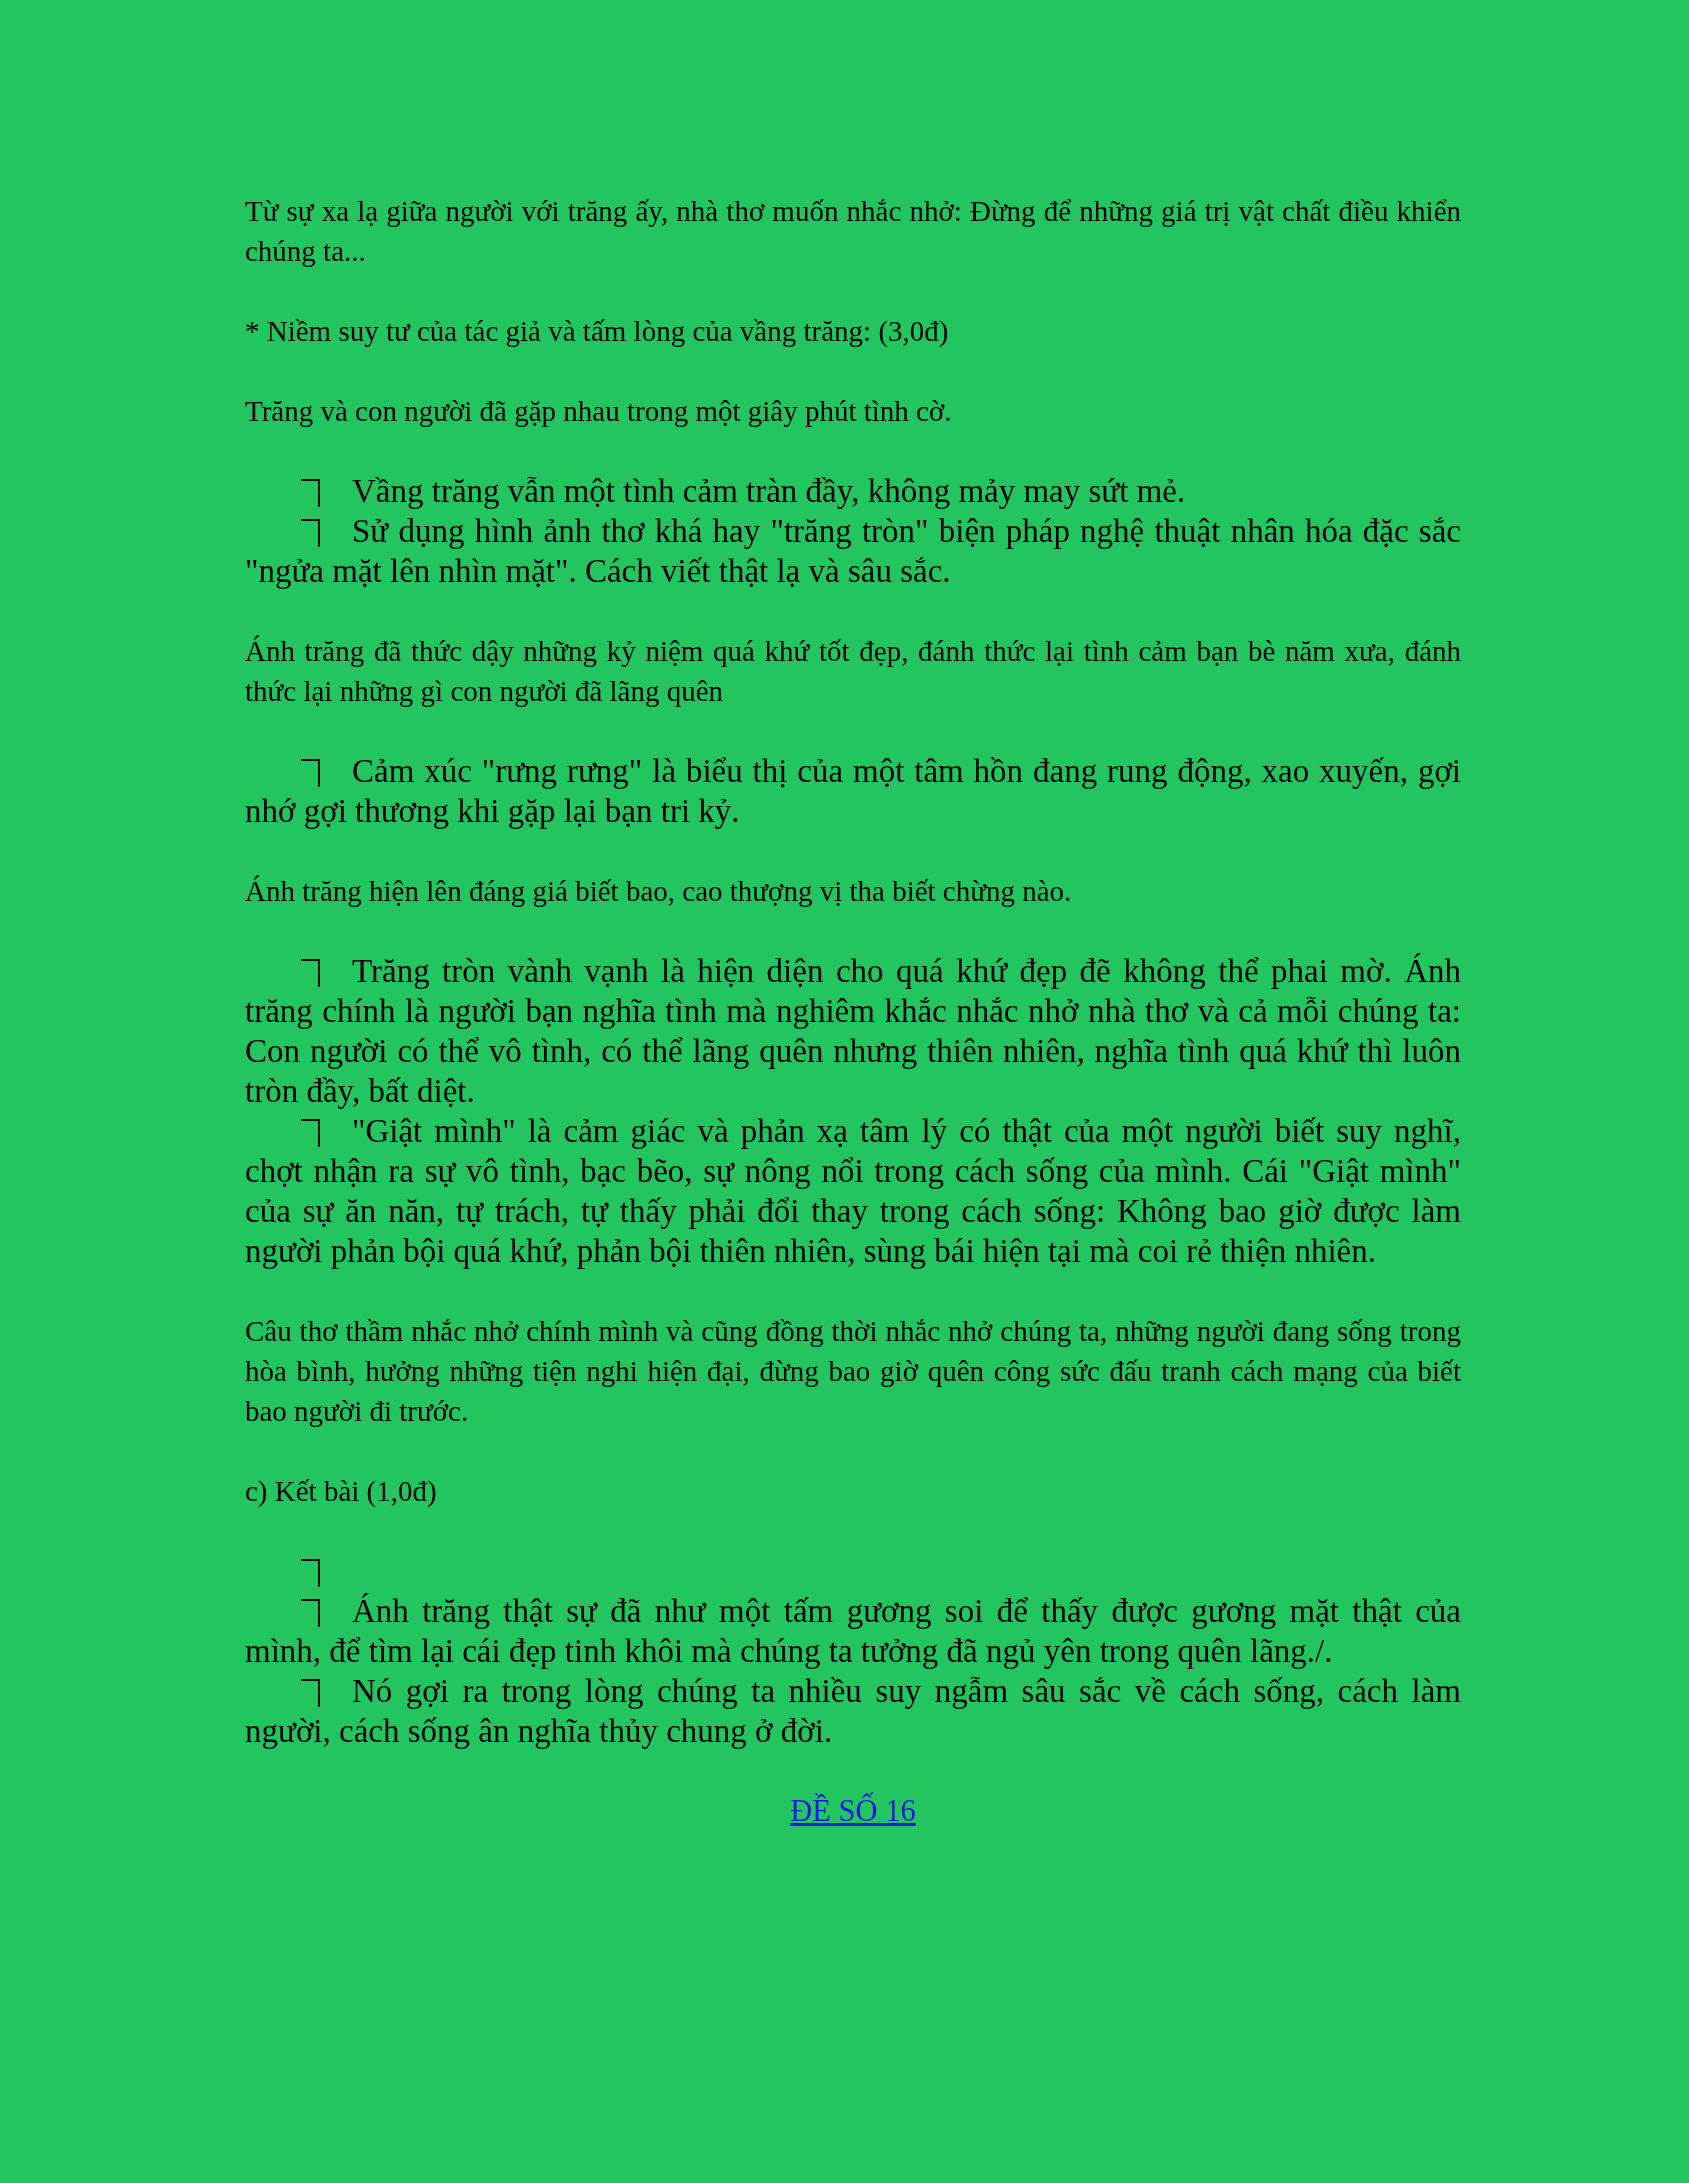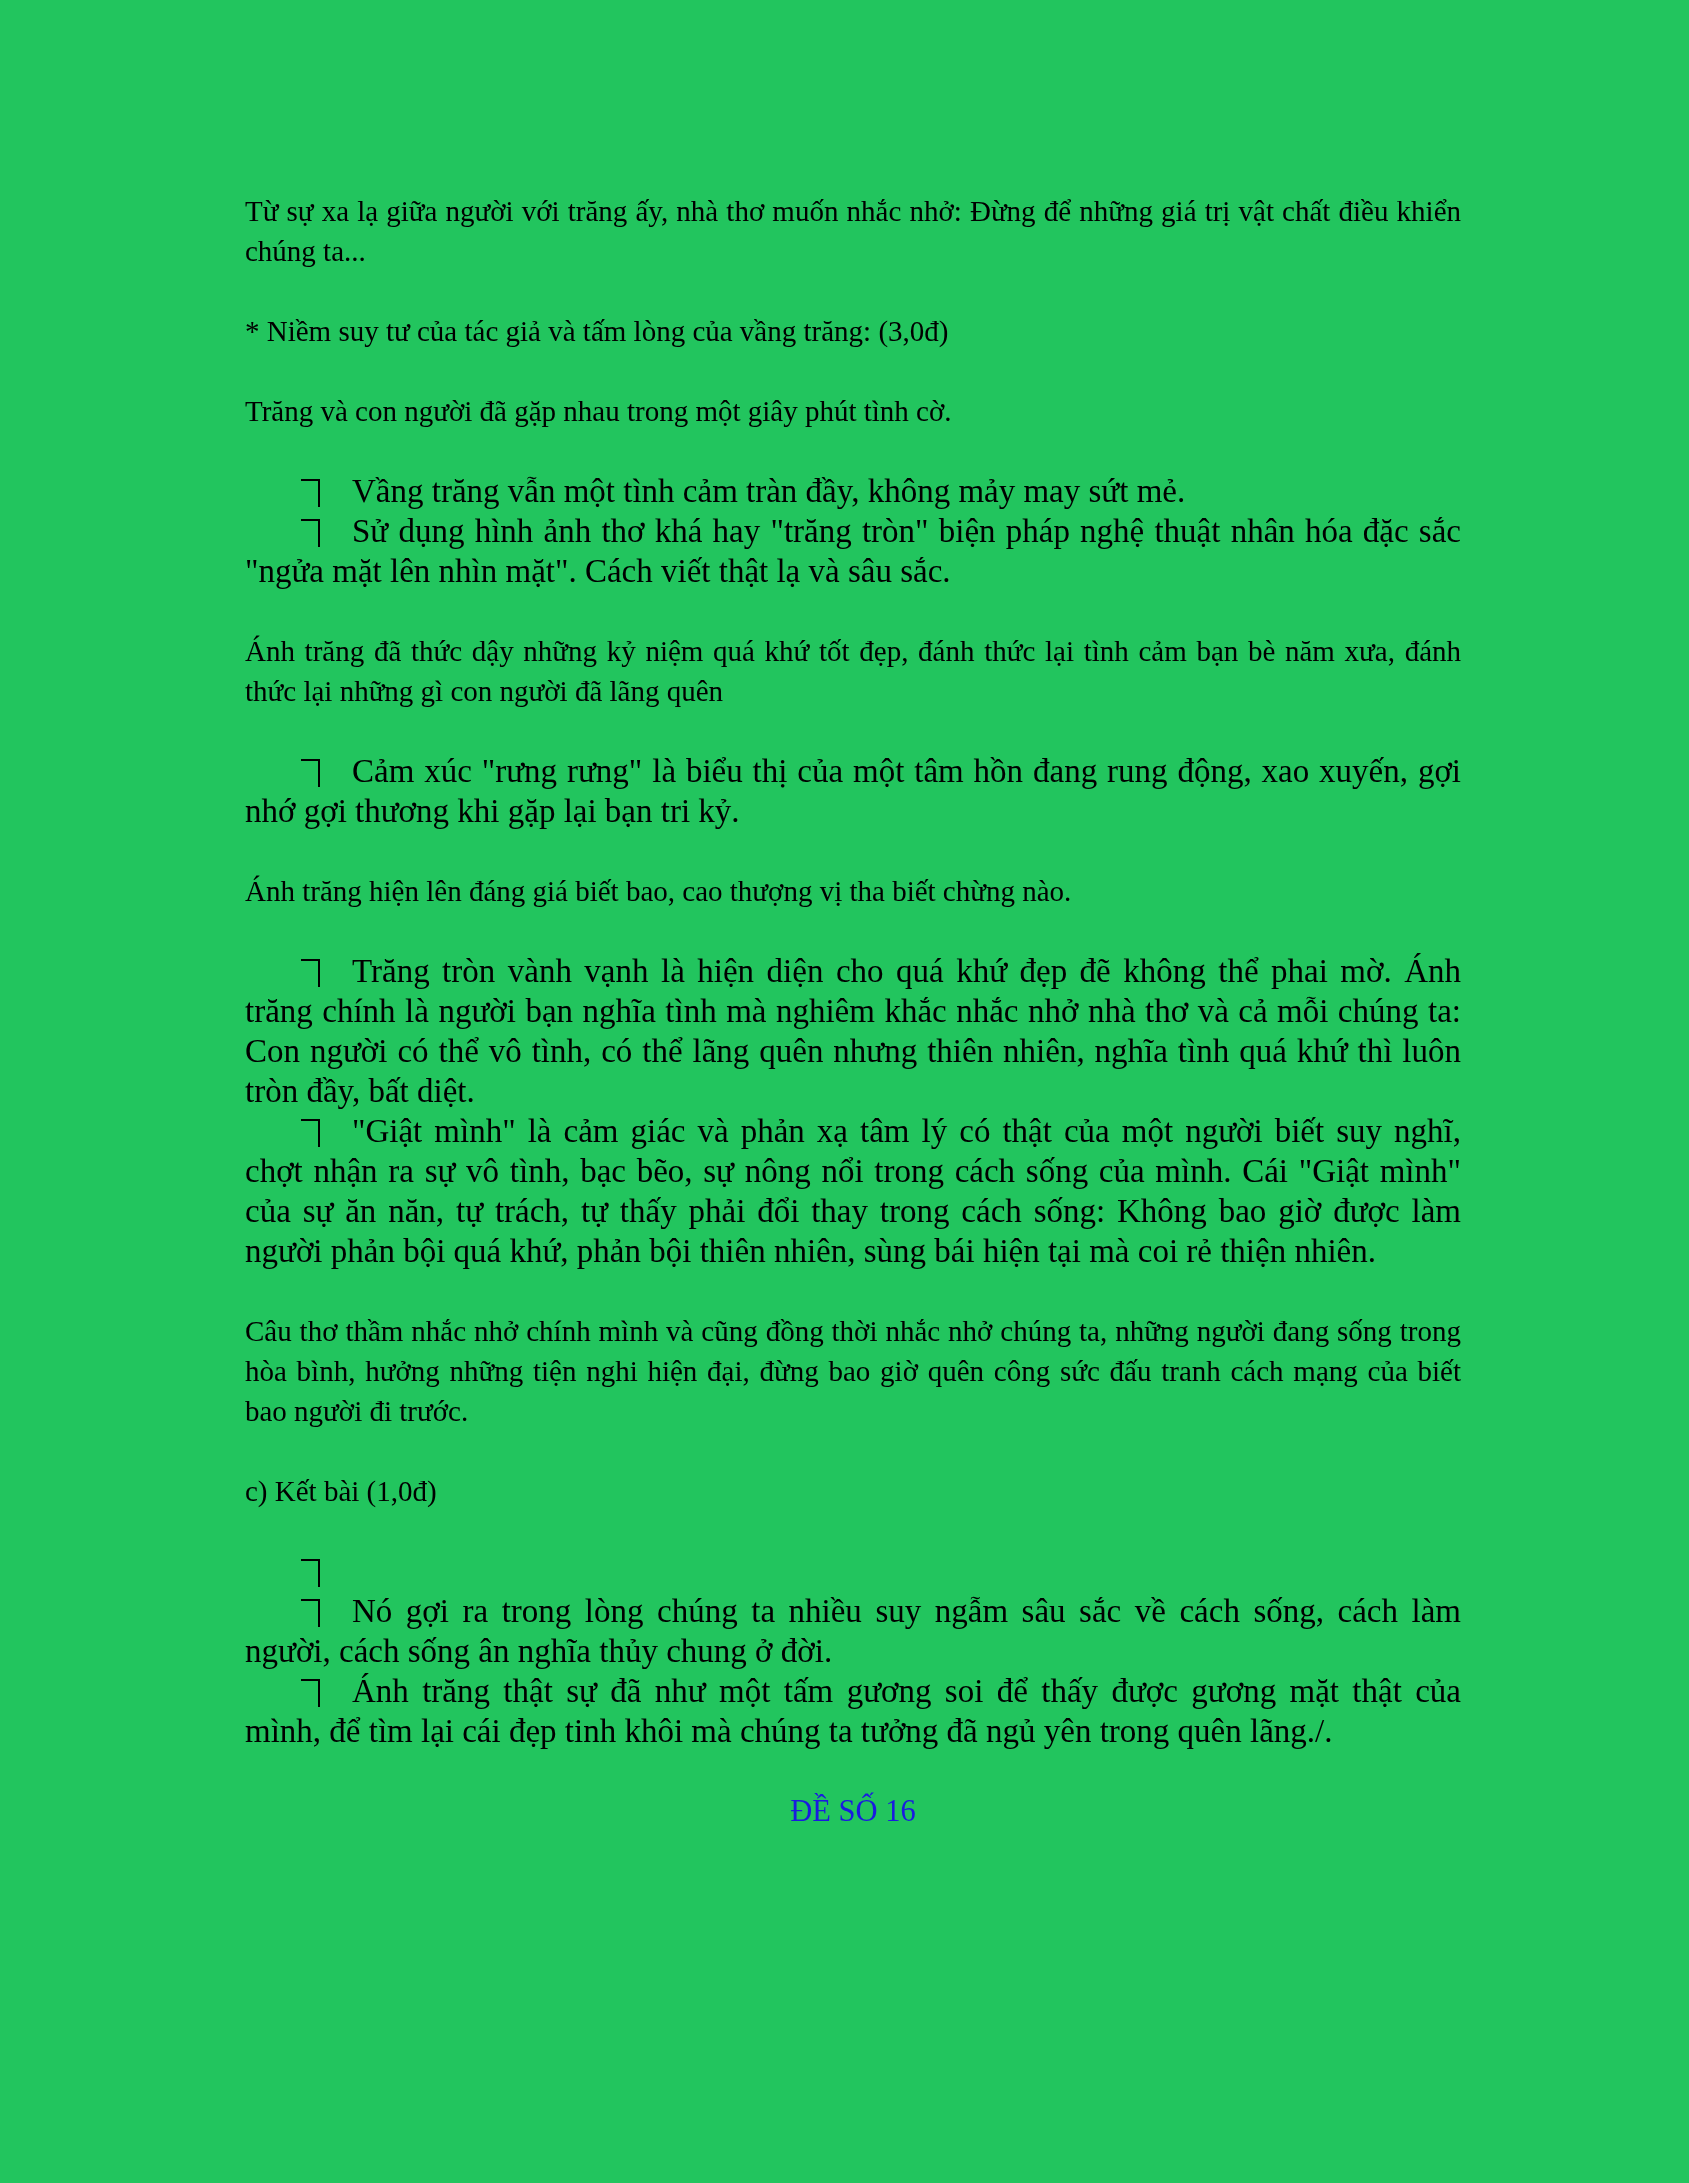--- a/index.html
+++ b/index.html
@@ -44,20 +44,21 @@
     border-right: 2px solid #000;
     margin-right: 32px;
     vertical-align: -5.3px;
   }
   .section-heading {
     margin: 4px 0 40px 0;
     font-size: 30.5px;
     line-height: 40px;
     text-align: center;
     color: #1a1ae0;
+    text-decoration: underline;
   }
 </style>
 </head>
 <body>
 
 <div class="page">
 
   <p class="para">Từ sự xa lạ giữa người với trăng ấy, nhà thơ muốn nhắc nhở: Đừng để những giá trị vật chất điều khiển chúng ta...</p>
 
   <p class="para">* Niềm suy tư của tác giả và tấm lòng của vầng trăng: (3,0đ)</p>
@@ -81,20 +82,20 @@
     <p class="list-item"><span class="bullet"></span><span>Trăng tròn vành vạnh là hiện diện cho quá khứ đẹp đẽ không thể phai mờ. Ánh trăng chính là người bạn nghĩa tình mà nghiêm khắc nhắc nhở nhà thơ và cả mỗi chúng ta: Con người có thể vô tình, có thể lãng quên nhưng thiên nhiên, nghĩa tình quá khứ thì luôn tròn đầy, bất diệt.</span></p>
     <p class="list-item"><span class="bullet"></span><span>"Giật mình" là cảm giác và phản xạ tâm lý có thật của một người biết suy nghĩ, chợt nhận ra sự vô tình, bạc bẽo, sự nông nổi trong cách sống của mình. Cái "Giật mình" của sự ăn năn, tự trách, tự thấy phải đổi thay trong cách sống: Không bao giờ được làm người phản bội quá khứ, phản bội thiên nhiên, sùng bái hiện tại mà coi rẻ thiện nhiên.</span></p>
   </div>
 
   <p class="para">Câu thơ thầm nhắc nhở chính mình và cũng đồng thời nhắc nhở chúng ta, những người đang sống trong hòa bình, hưởng những tiện nghi hiện đại, đừng bao giờ quên công sức đấu tranh cách mạng của biết bao người đi trước.</p>
 
   <p class="para">c) Kết bài (1,0đ)</p>
 
   <div class="bullet-list">
     <p class="list-item"><span class="bullet"></span></p>
+    <p class="list-item"><span class="bullet"></span><span>Ánh trăng thật sự đã như một tấm gương soi để thấy được gương mặt thật của mình, để tìm lại cái đẹp tinh khôi mà chúng ta tưởng đã ngủ yên trong quên lãng./.</span></p>
     <p class="list-item"><span class="bullet"></span><span>Nó gợi ra trong lòng chúng ta nhiều suy ngẫm sâu sắc về cách sống, cách làm người, cách sống ân nghĩa thủy chung ở đời.</span></p>
-    <p class="list-item"><span class="bullet"></span><span>Ánh trăng thật sự đã như một tấm gương soi để thấy được gương mặt thật của mình, để tìm lại cái đẹp tinh khôi mà chúng ta tưởng đã ngủ yên trong quên lãng./.</span></p>
   </div>
 
   <p class="section-heading">ĐỀ SỐ 16</p>
 
 </div>
 
 
 </body></html>

